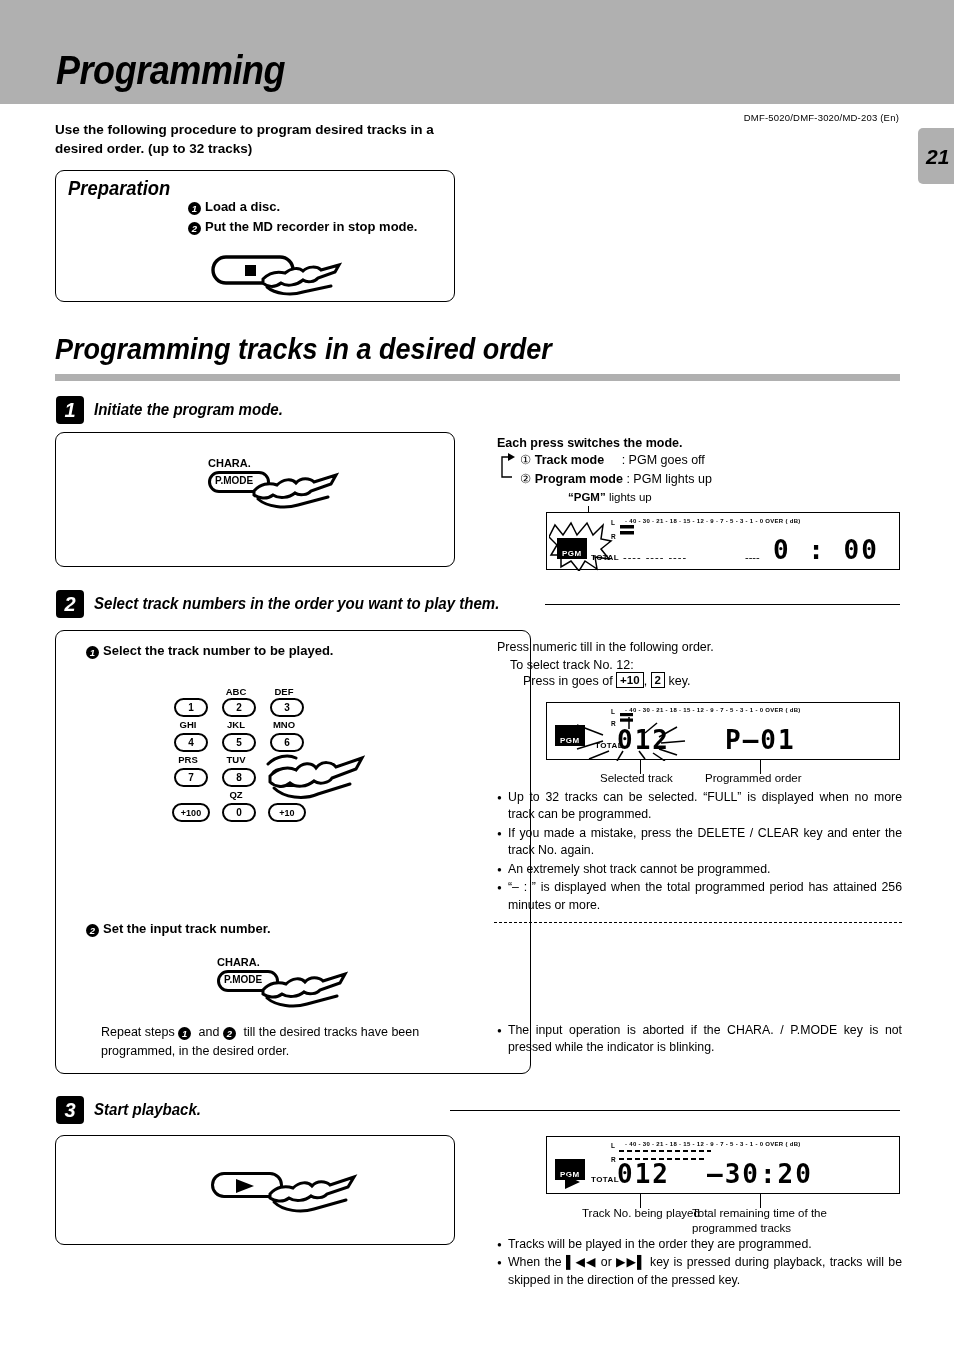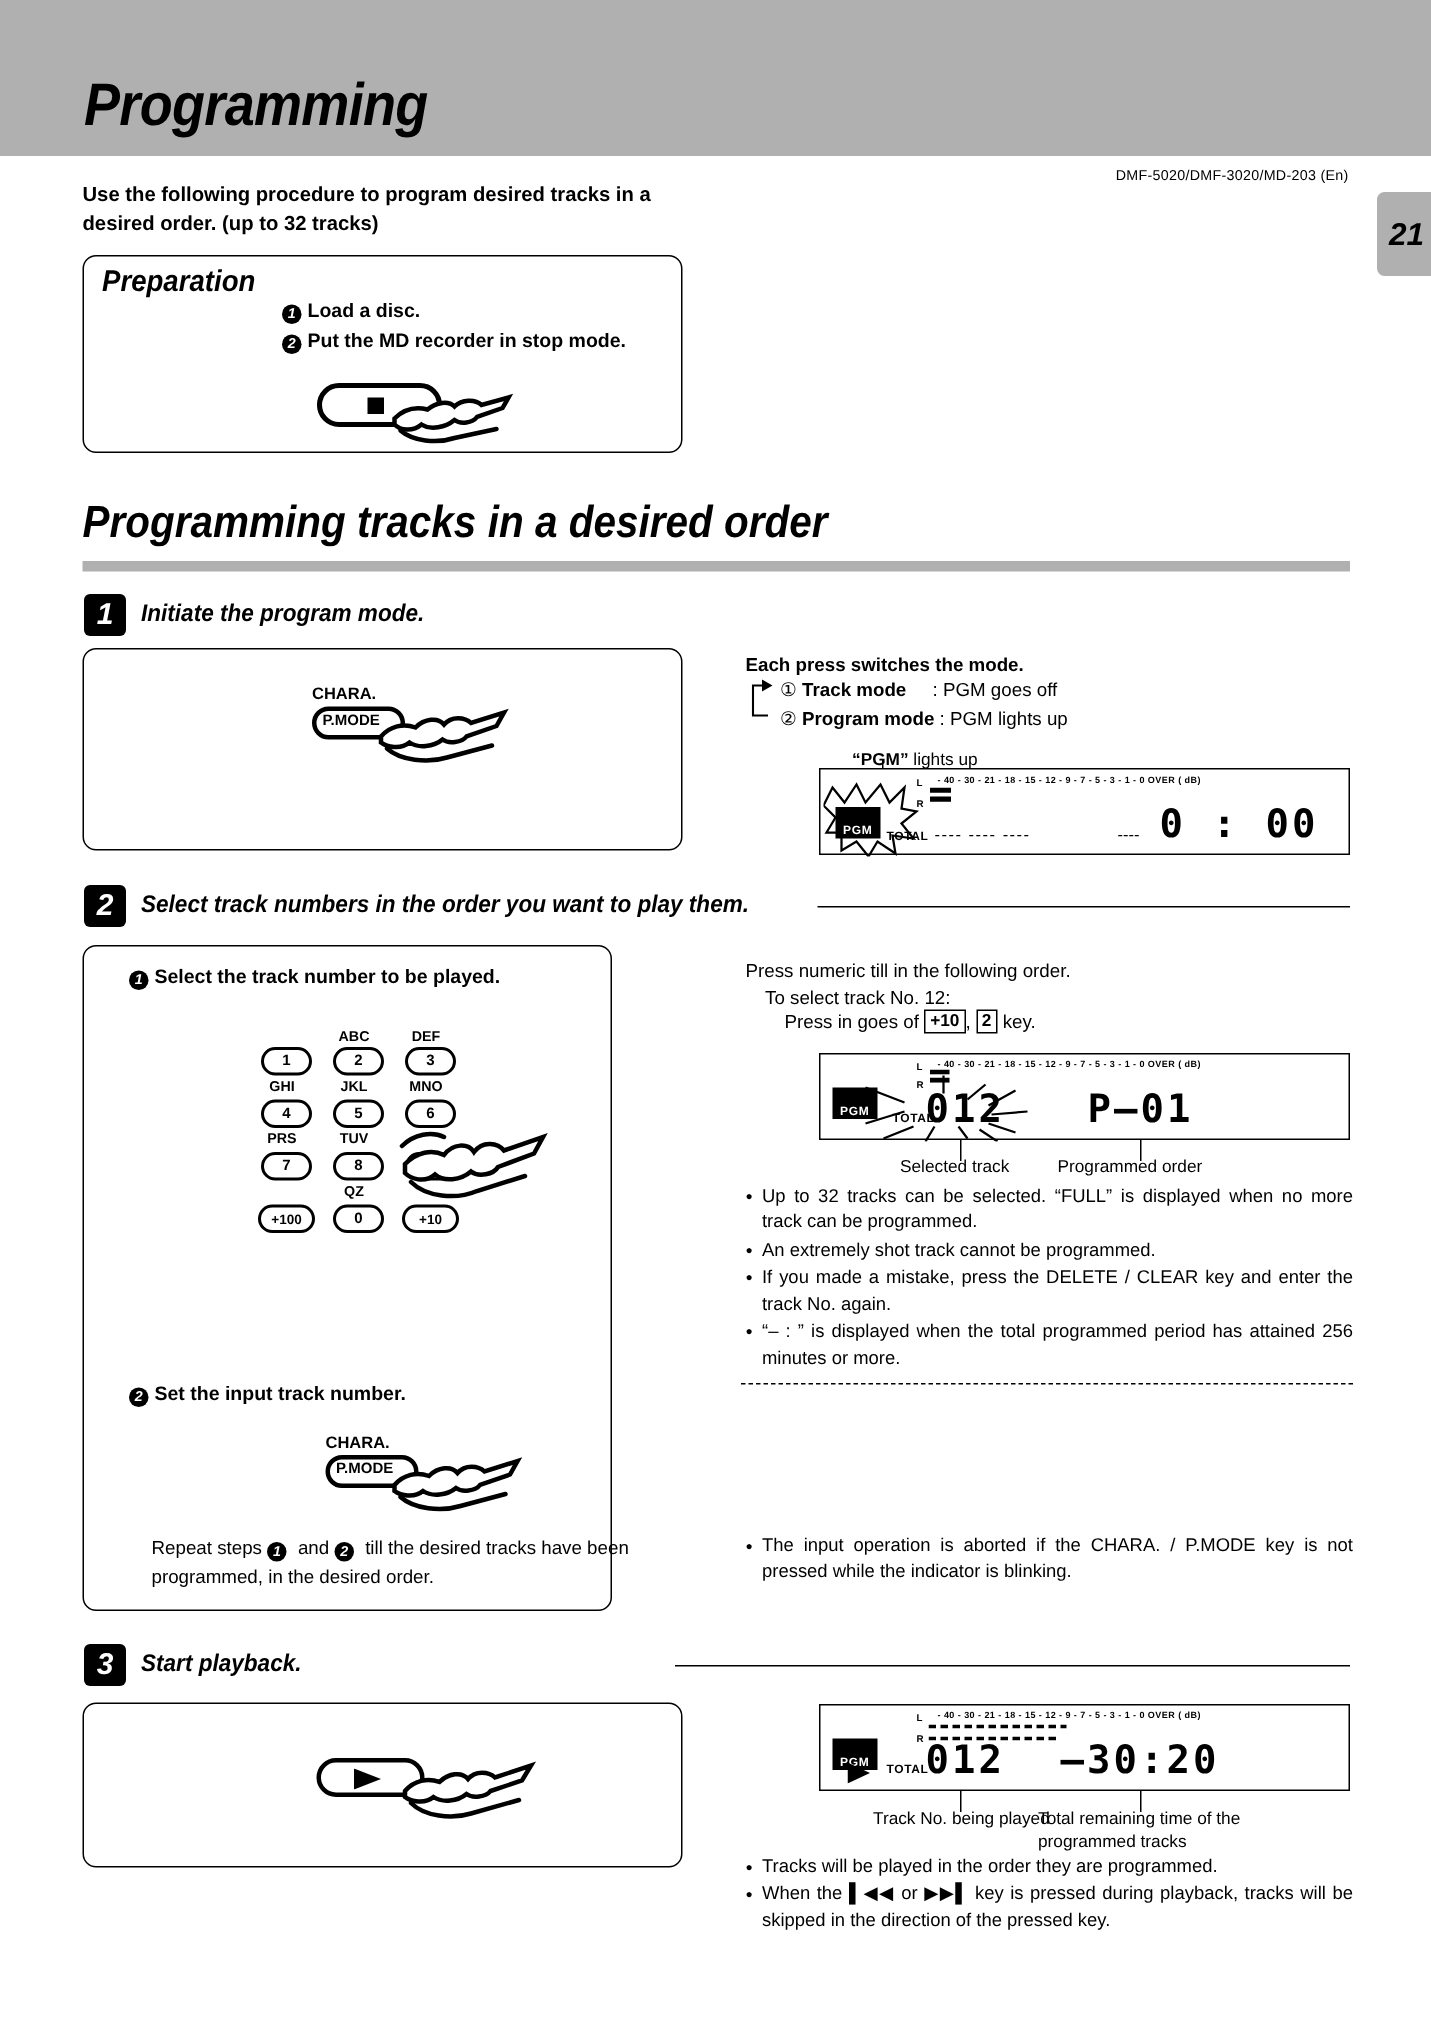--- a/index.html
+++ b/index.html
@@ -358,21 +358,21 @@
     <b>Program mode</b>
     <span>: PGM lights up</span>
   </div>
 </div>
 
 <svg style="position:absolute; left:498px; top:452px;" width="20" height="30">
   <path d="M14 5 L4 5 L4 25 L14 25" fill="none" stroke="#000" stroke-width="1.4"></path>
   <path d="M10 1 L17 5 L10 9 Z" fill="#000"></path>
 </svg>
 
-<div class="caption" style="left:568px; top:500px;">
+<div class="caption" style="left:568px; top:490px;">
   <b>“PGM”</b><span> lights up</span>
 </div>
 <div class="leader" style="left:588px; top:506px; height:24px;"></div>
 
 <div class="lcd" style="left:546px; top:512px; width:354px; height:58px;">
   <div class="lcd-lr" style="left:64px; top:6px;">L</div>
   <div class="lcd-lr" style="left:64px; top:20px;">R</div>
   <div class="lcd-scale" style="left:78px; top:5px;">- 40 - 30 - 21 - 18 - 15 - 12 - 9 - 7 - 5 - 3 - 1 - 0  OVER ( dB)</div>
   <svg style="position:absolute;left:73px;top:12px;" width="20" height="20">
     <rect x="0" y="0" width="14" height="3.5" fill="#000"></rect>
@@ -386,21 +386,21 @@
 
   <svg style="position:absolute; left:2px; top:6px;" width="66" height="52">
     <path d="M6 6 L14 16 L22 4 L28 16 L38 4 L44 16 L54 6 L52 20 L62 22 L52 30 L60 40 L46 38 L48 50 L36 42 L30 52 L22 42 L12 48 L12 36 L2 36 L8 26 L0 18 Z" fill="none" stroke="#000" stroke-width="1.5"></path>
   </svg>
 </div>
 
 <div class="step-num" style="left:56px; top:590px;">2</div>
 <div class="step-label" style="left:94px; top:595px;">Select track numbers in the order you want to play them.</div>
 <div class="step-rule" style="left:545px; top:604px; width:355px;"></div>
 
-<div class="panel" style="left:55px; top:630px; width:353px; height:444px;">
+<div class="panel" style="left:55px; top:630px; width:476px; height:444px;">
 
   <div style="position:absolute; left:30px; top:12px; font-size:13px; font-weight:bold;">
     <span class="numdot">1</span><span>Select the track number to be played.</span>
   </div>
 
   <div class="keypad" style="left:115px; top:55px; width:130px; height:150px;">
 
     <div class="kp-alpha" style="left:45px; top:0px;">ABC</div>
     <div class="kp-alpha" style="left:93px; top:0px;">DEF</div>
     <div class="kp-key" style="left:3px; top:12px;">1</div>
@@ -485,22 +485,22 @@
   </svg>
 </div>
 
 <div class="leader" style="left:640px; top:760px; height:14px;"></div>
 <div class="leader" style="left:760px; top:760px; height:14px;"></div>
 <div class="caption" style="left:600px; top:771px;">Selected track</div>
 <div class="caption" style="left:705px; top:771px;">Programmed order</div>
 
 <div class="bullets" style="left:497px; top:789px; width:405px;">
   <div class="li">Up to 32 tracks can be selected. “FULL” is displayed when no more track can be programmed.</div>
+  <div class="li">If you made a mistake, press the DELETE / CLEAR key and enter the track No. again.</div>
   <div class="li">An extremely shot track cannot be programmed.</div>
-  <div class="li">If you made a mistake, press the DELETE / CLEAR key and enter the track No. again.</div>
   <div class="li">“–    :    ” is displayed when the total programmed period has attained 256 minutes or more.</div>
 </div>
 
 <div class="dashrule" style="left:494px; top:922px; width:408px;"></div>
 
 <div class="bullets" style="left:497px; top:1022px; width:405px;">
   <div class="li">The input operation is aborted if the CHARA. / P.MODE key is not pressed while the indicator is blinking.</div>
 </div>
 
 <div class="step-num" style="left:56px; top:1096px;">3</div>

